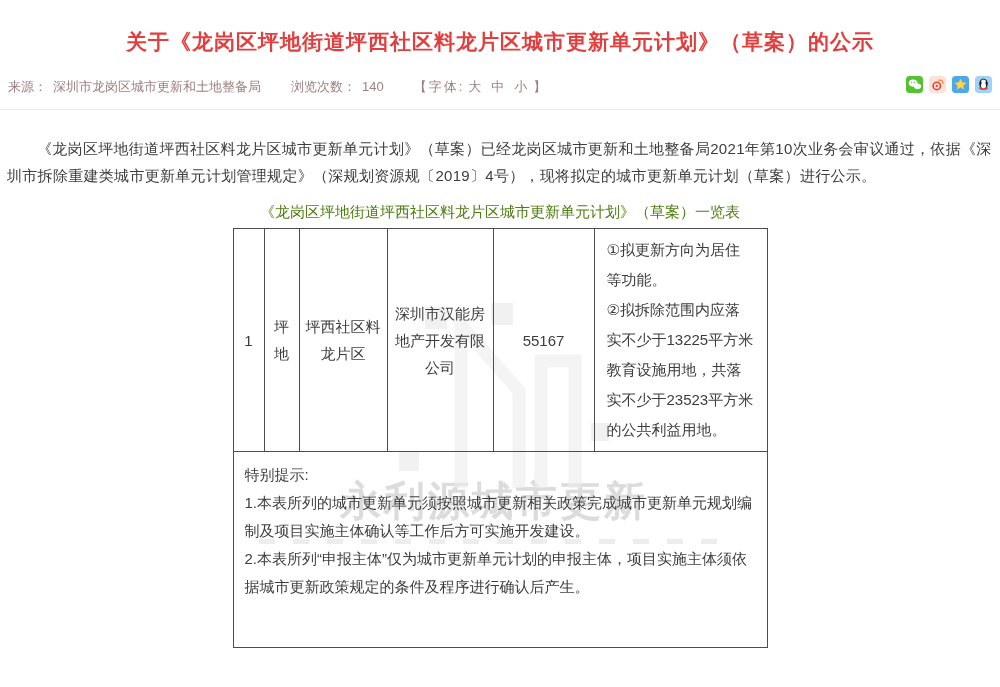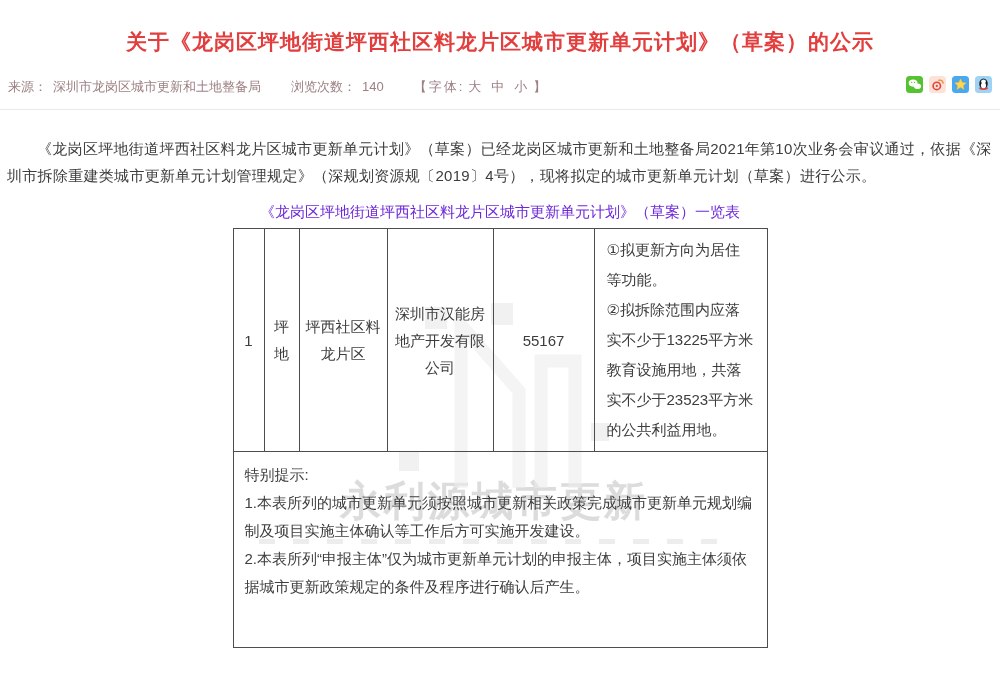--- a/index.html
+++ b/index.html
@@ -50,21 +50,21 @@
     font-size: 15px;
     line-height: 27px;
     text-indent: 2em;
     color: #3d3d3d;
     letter-spacing: 0.3px;
   }
   .table-title {
     margin-top: 14px;
     text-align: center;
     font-size: 15px;
-    color: #6d28d9;
+    color: #4d7c0f;
   }
 
   
   .table-wrap { position: relative; width: 1000px; }
 
   .watermark {
     position: absolute;
     left: 0; top: 75px;
     width: 988px;
     text-align: center;

